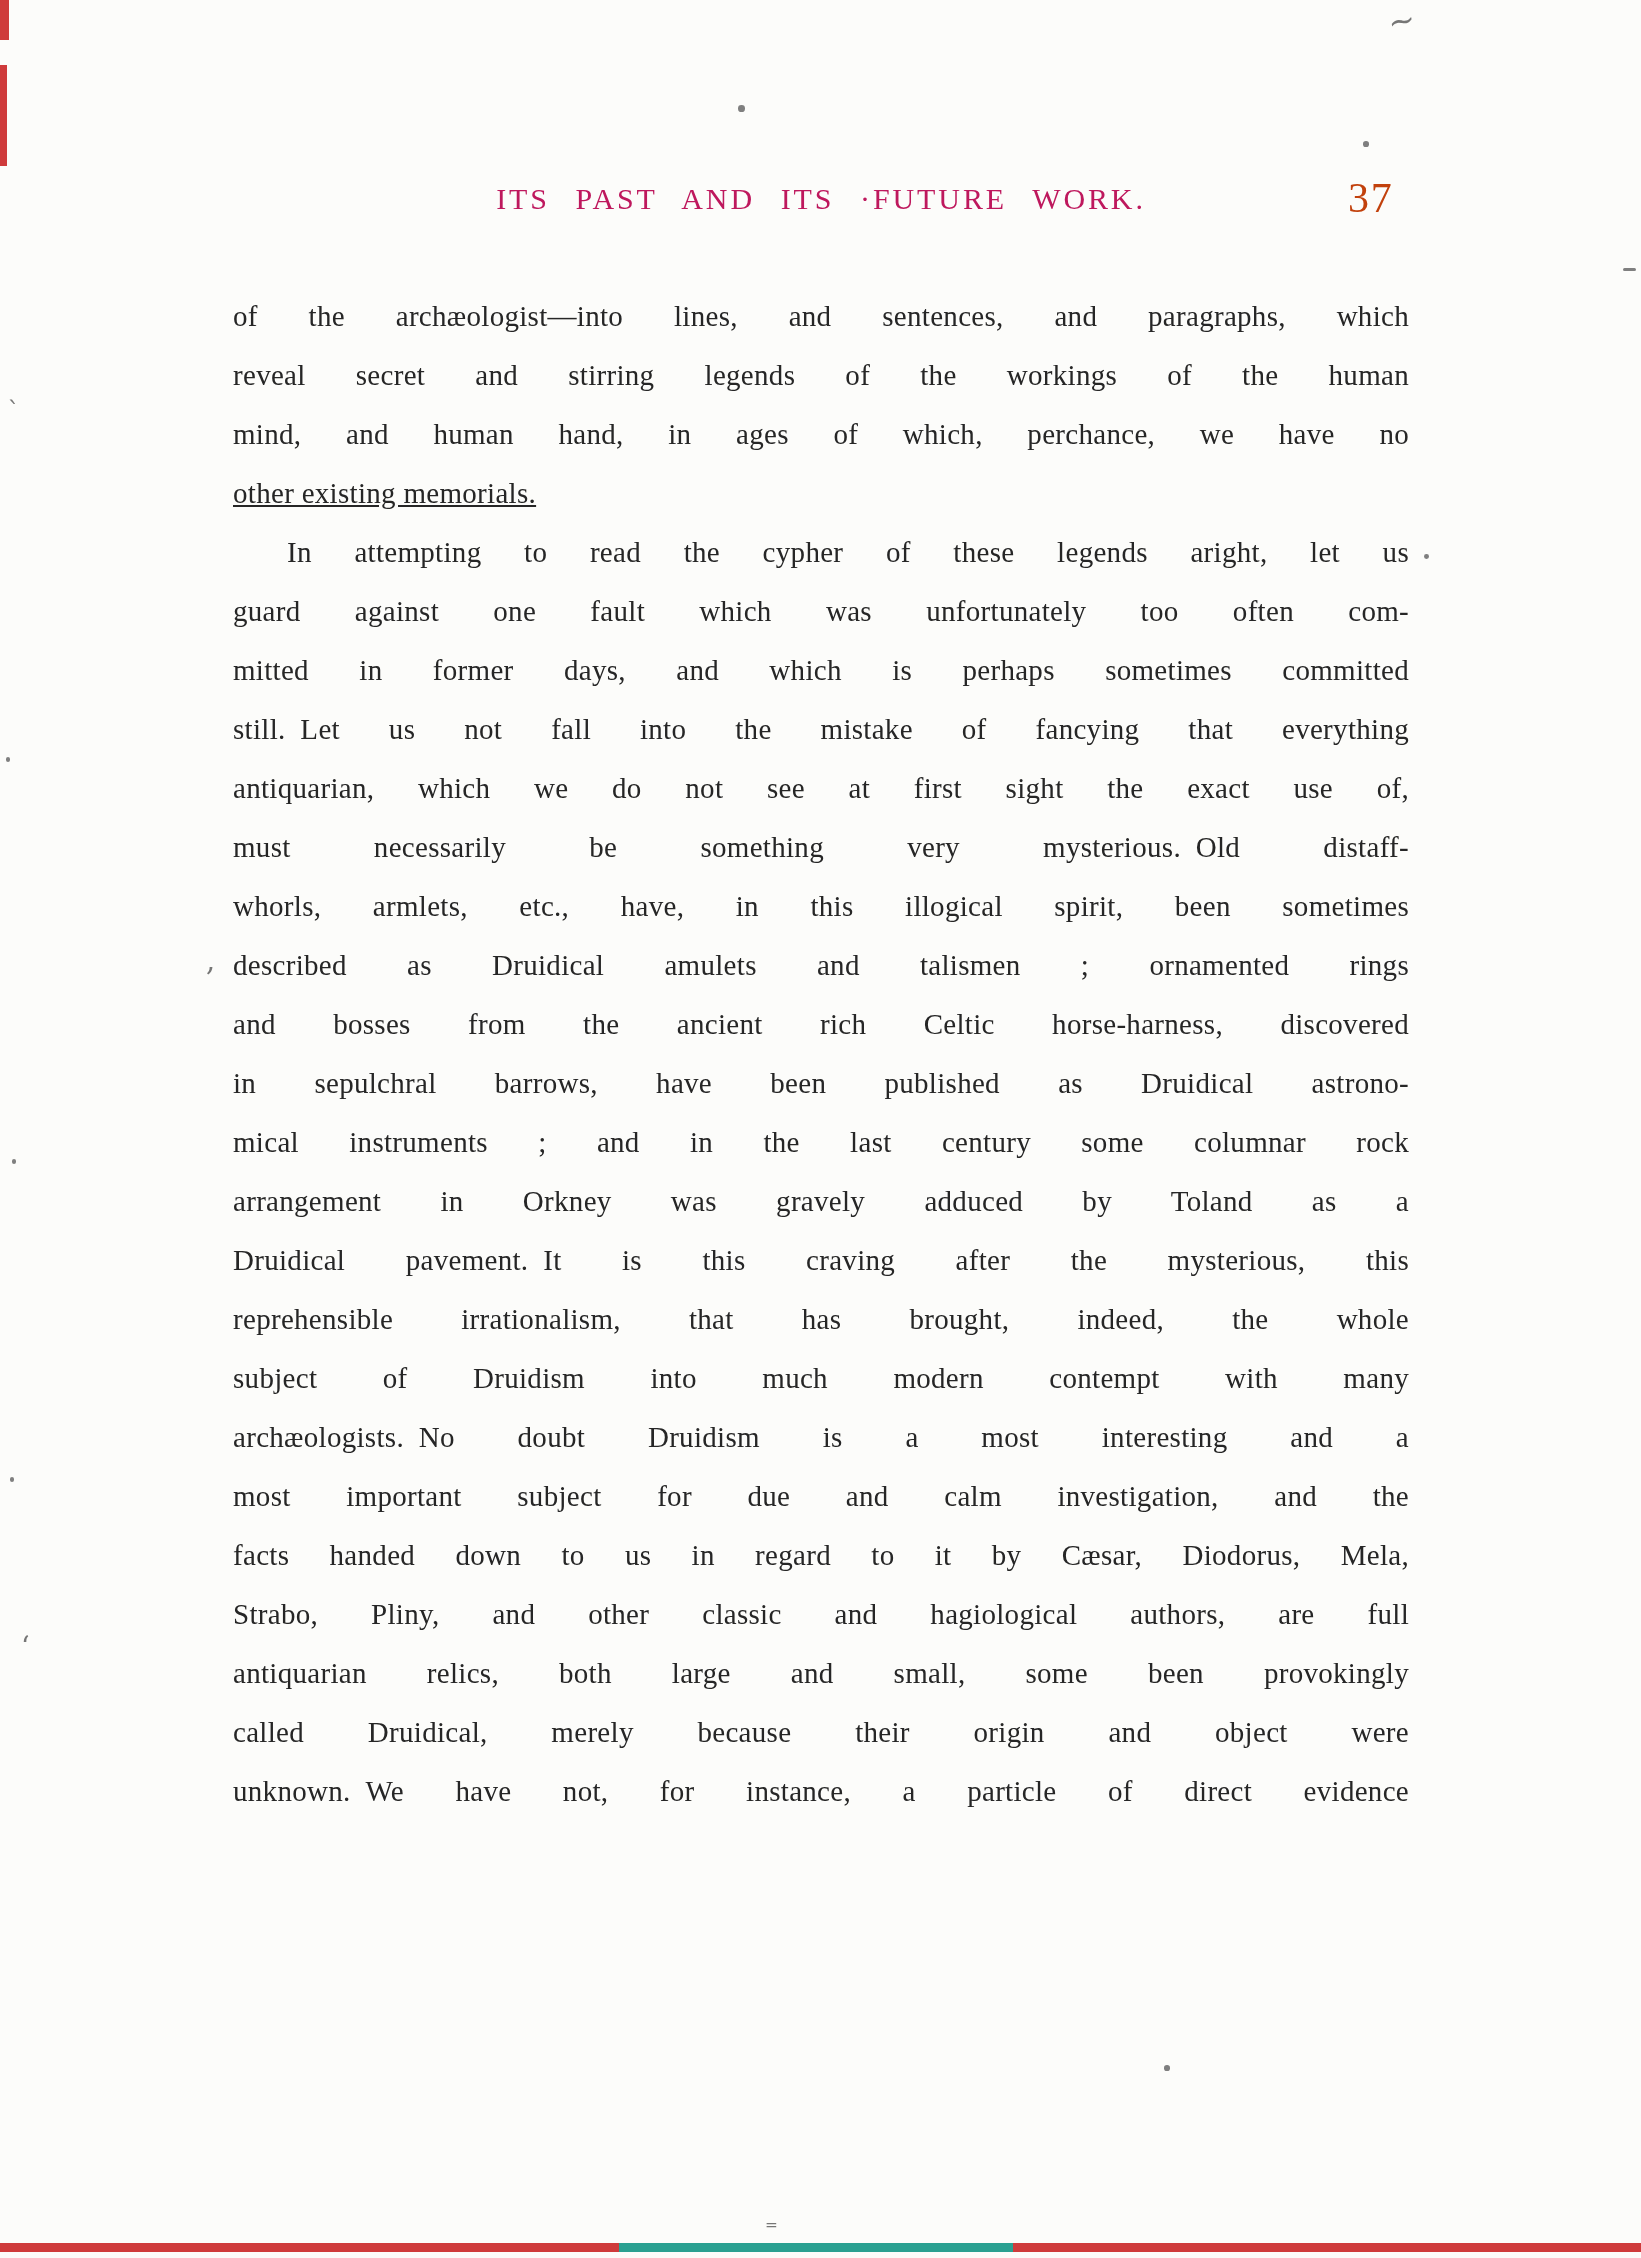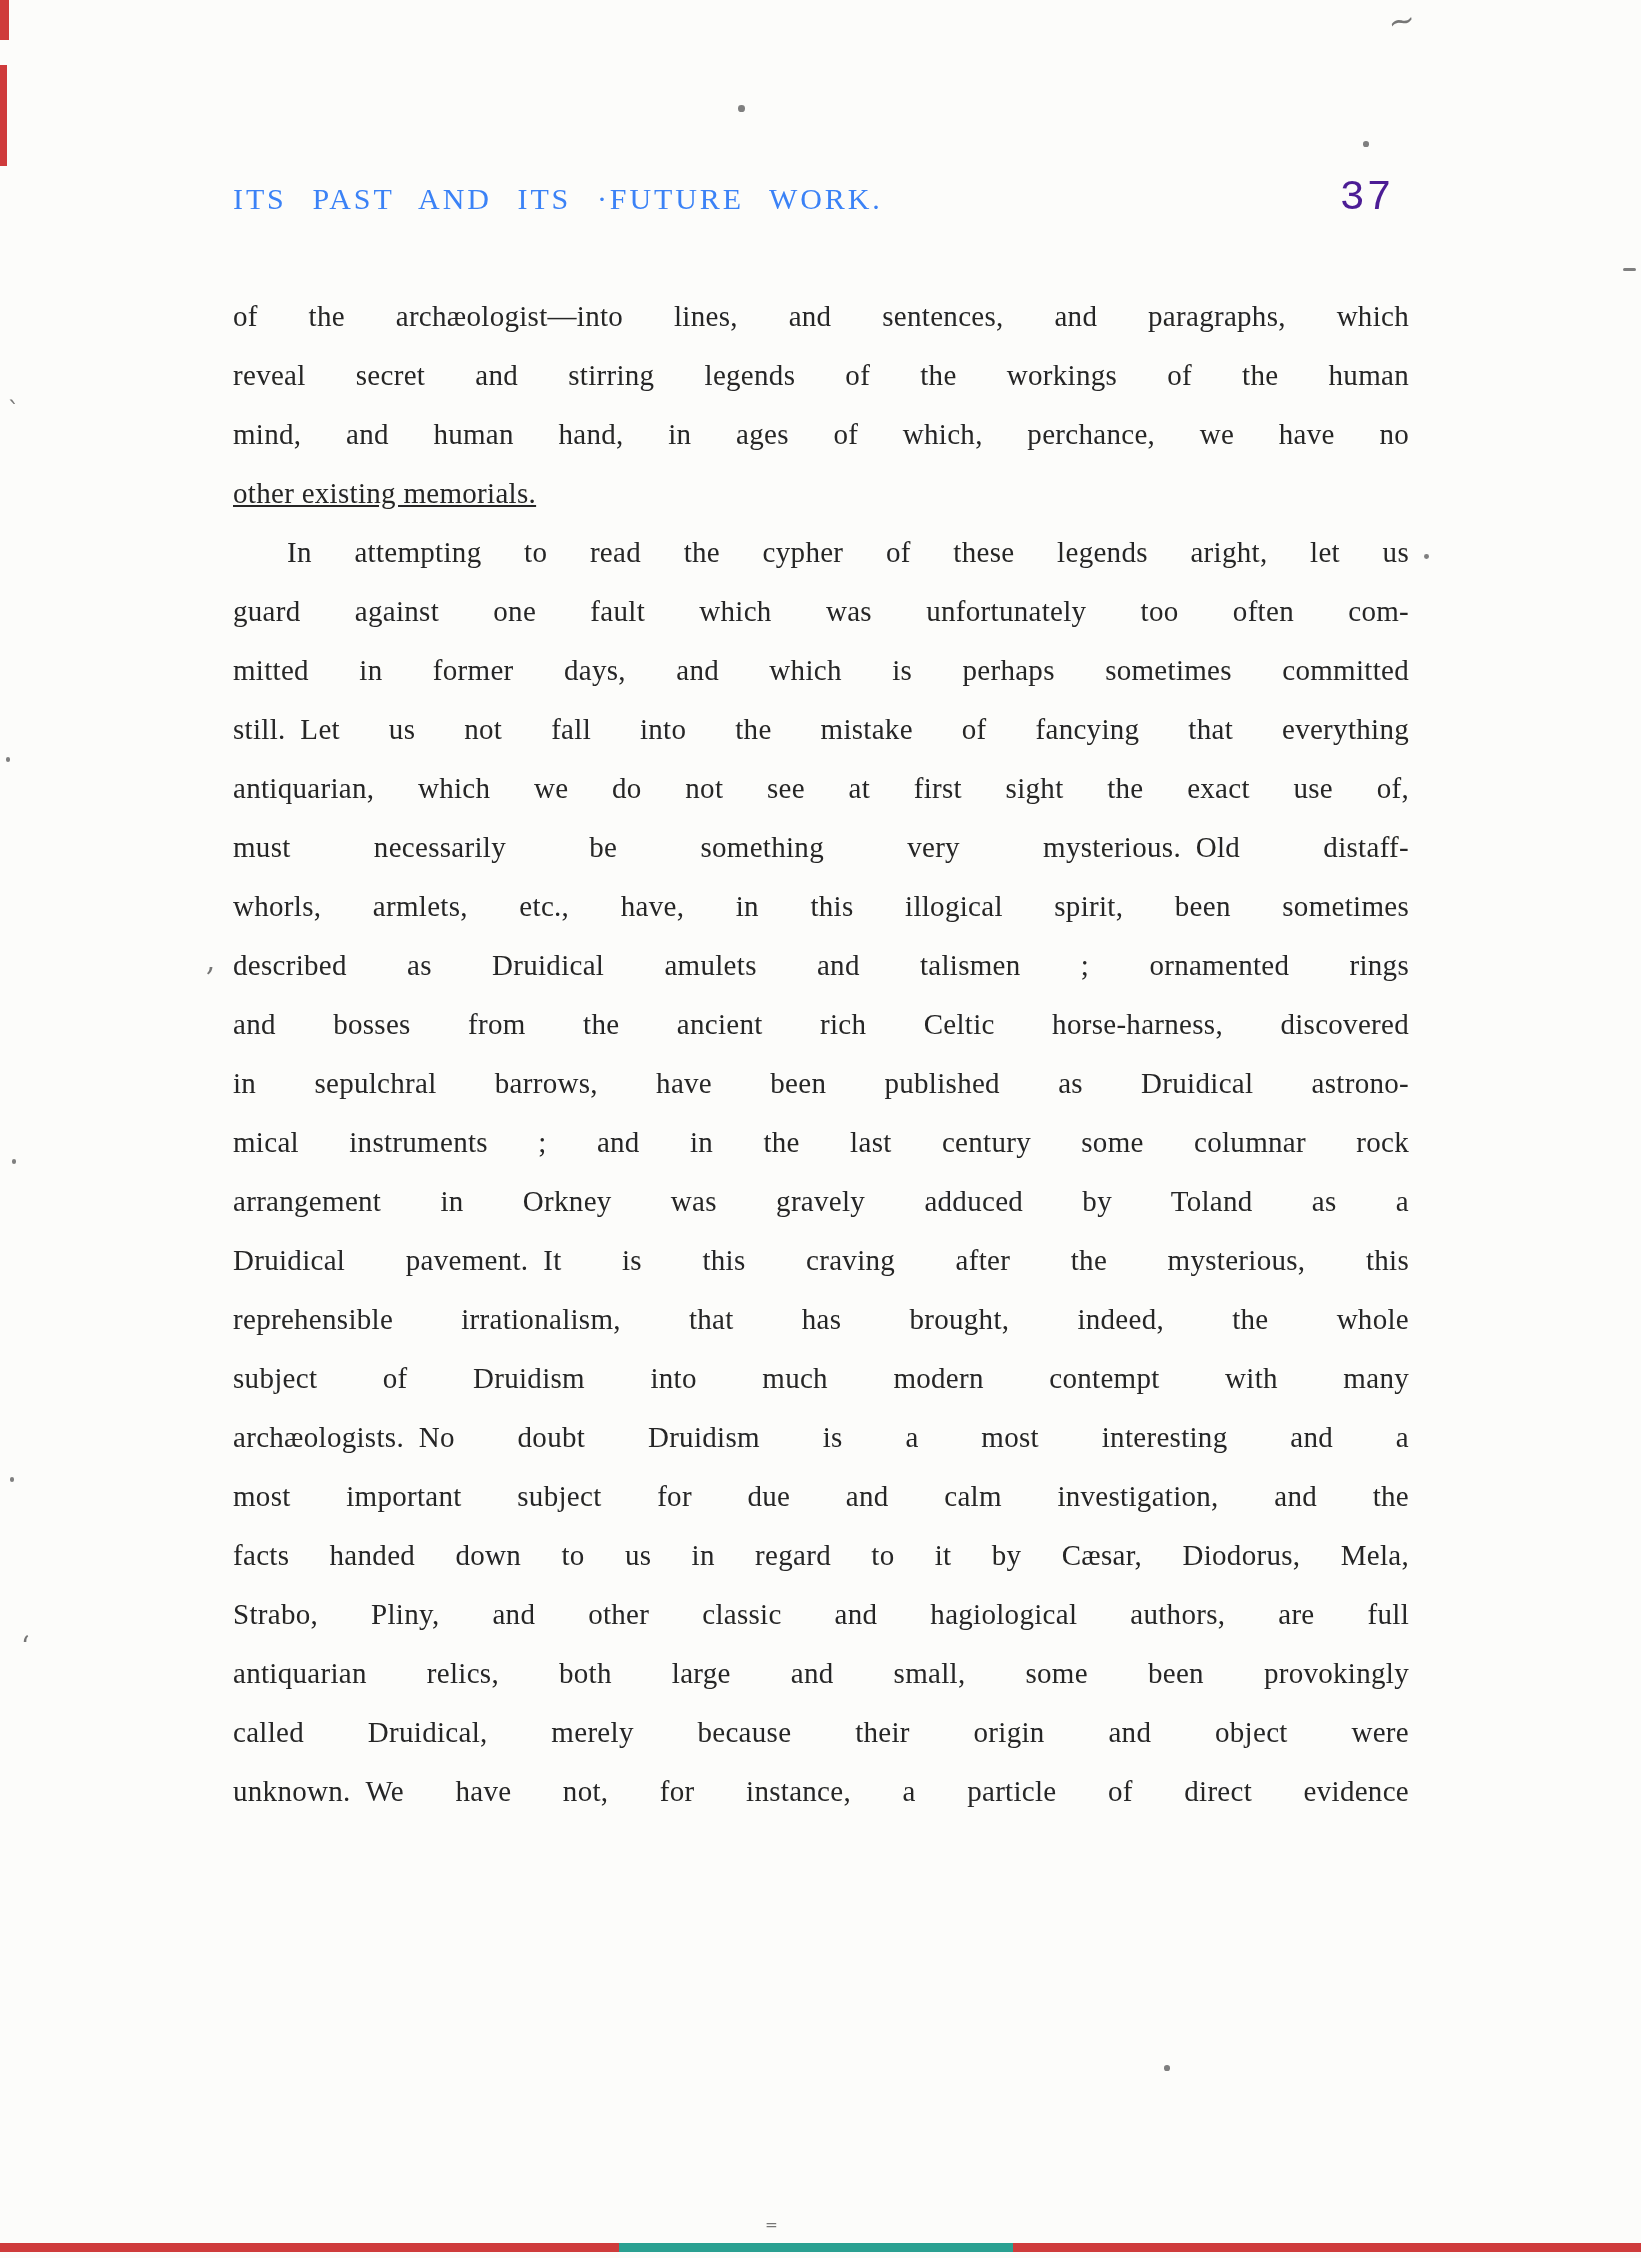--- a/index.html
+++ b/index.html
@@ -16,34 +16,33 @@
     position: absolute;
     left: 233px;
     top: 182px;
     width: 1176px;
   }
   .header {
     position: relative;
     height: 44px;
   }
   .running-title {
-    text-align: left;
+    text-align: center;
     font-size: 30px;
     letter-spacing: 2.9px;
     word-spacing: 15.3px;
-    color: #3b82f6;
+    color: #be185d;
   }
   .page-number {
     position: absolute;
     right: 15.3px;
     top: -7.6px;
     font-size: 42px;
     letter-spacing: 1.9px;
-    color: #4c1d95;
-    font-family: Liberation Mono, monospace;
+    color: #c2410c;
   }
   .body-text {
     margin-top: 61px;
     font-size: 29px;
   }
   .line {
     line-height: 59px;
     text-align: justify;
     text-align-last: justify;
     letter-spacing: 0.3px;

